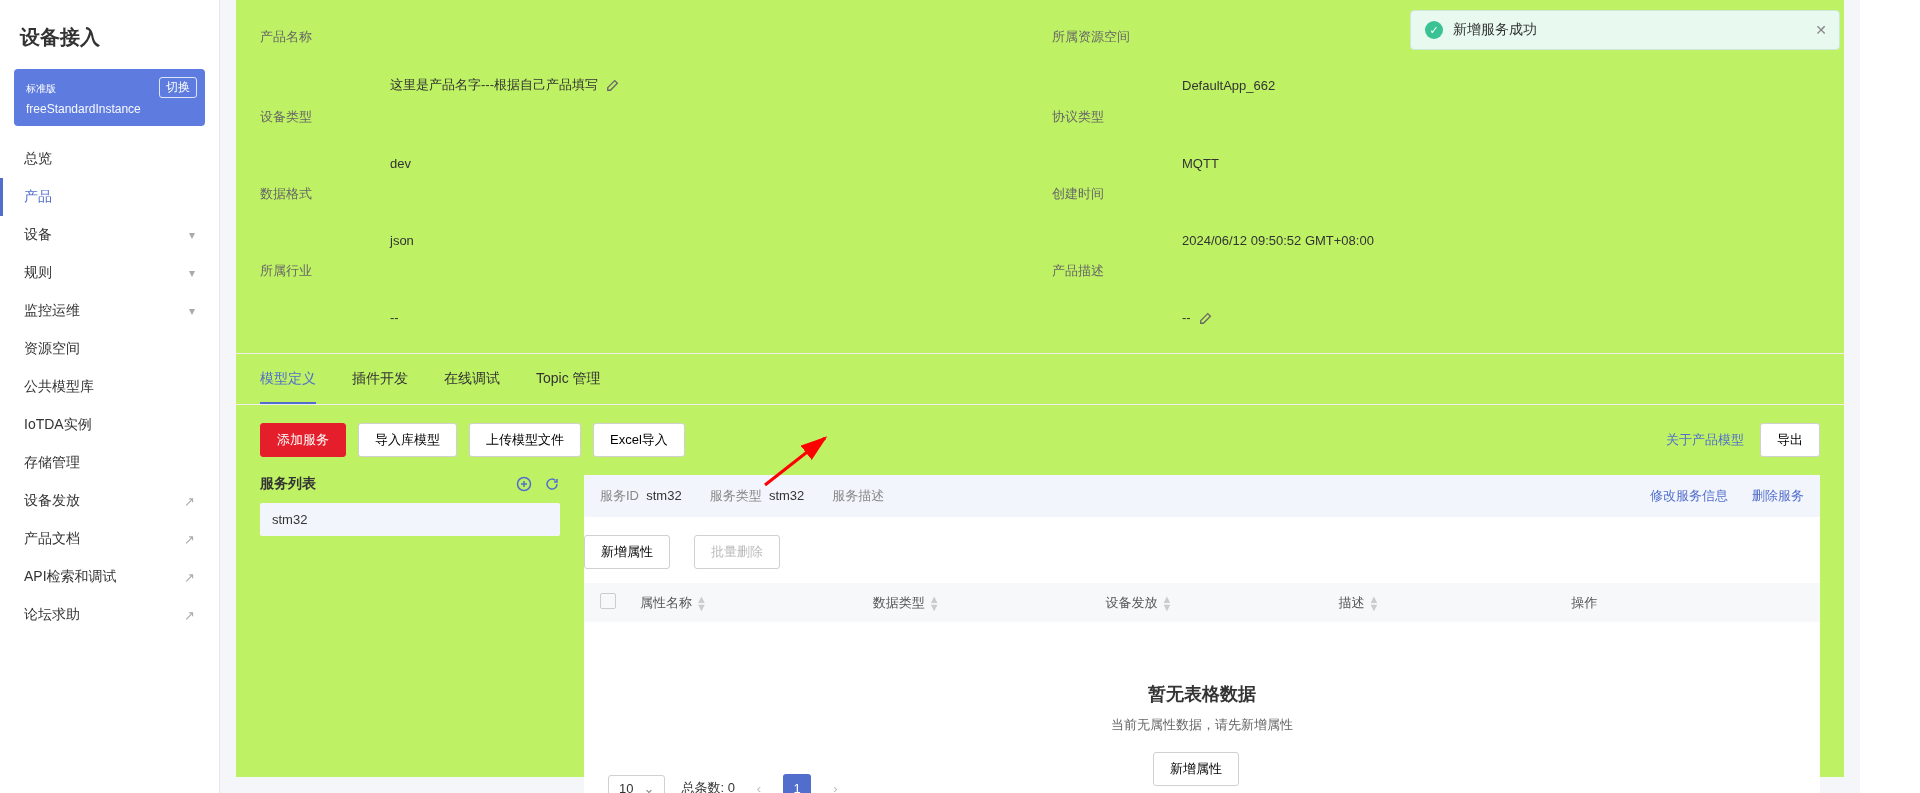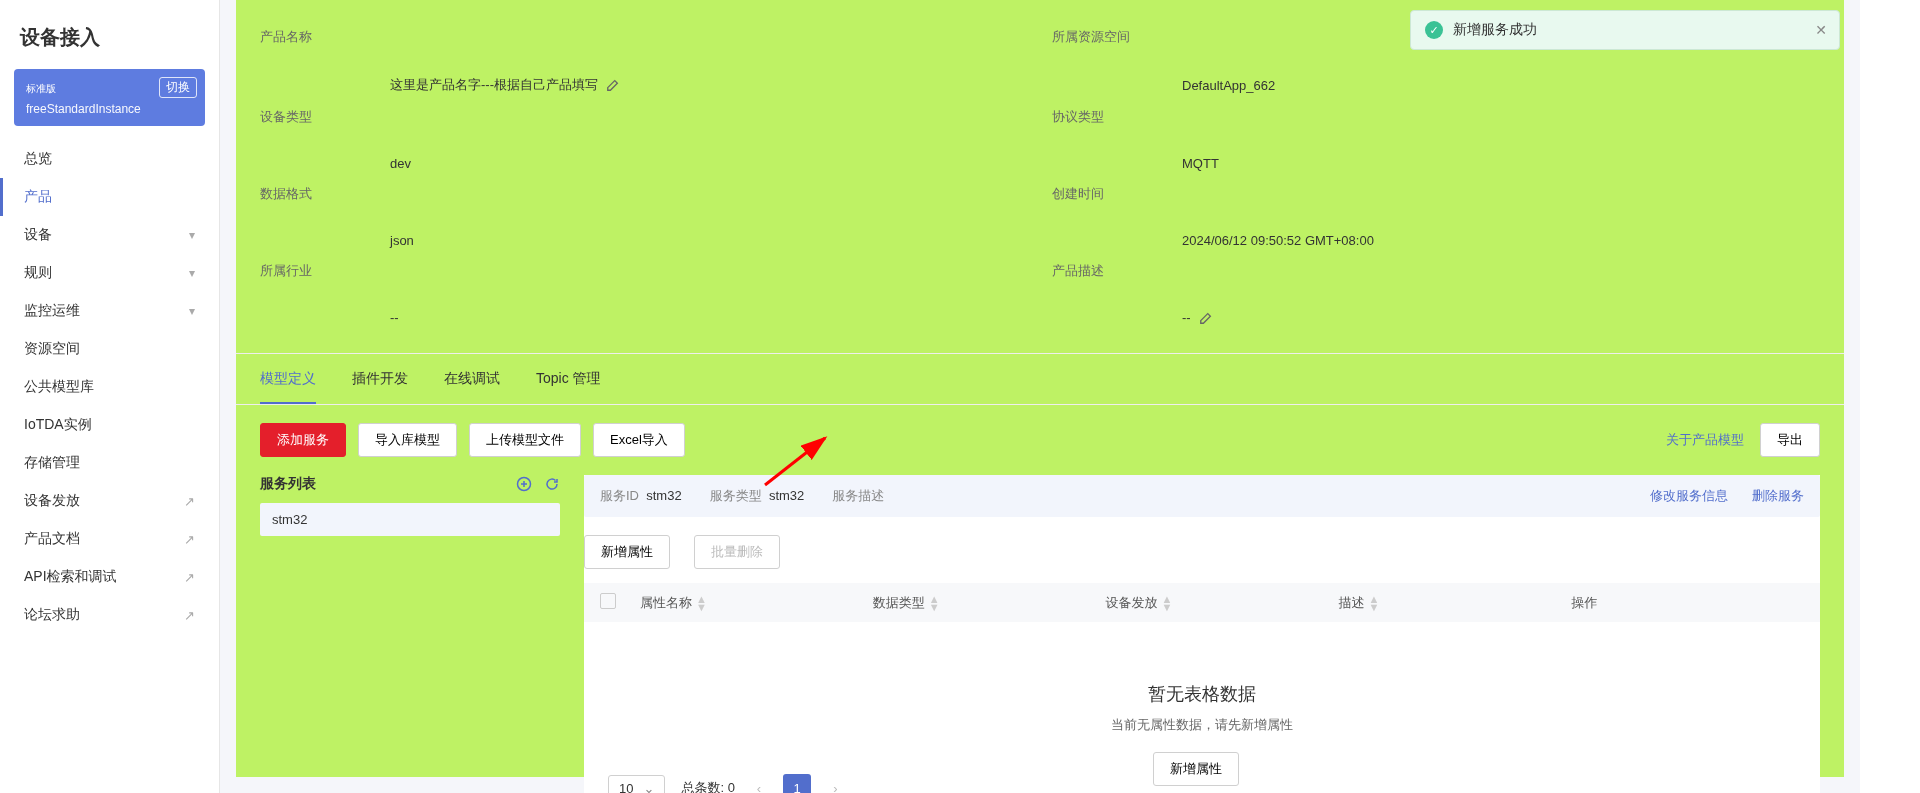--- a/index.html
+++ b/index.html
@@ -64,21 +64,21 @@
 
 .attr-toolbar { padding: 18px 0 14px; display: flex; gap: 12px; }
 
 
 .table { width: 100%; }
 .th-row { display: flex; background: #f7f8fa; padding: 10px 16px; font-size: 13px; color: #555; align-items: center; }
 .th-chk { width: 40px; }
 .th { flex: 1; display: flex; align-items: center; gap: 4px; }
 .sort-icon { color: #ccc; font-size: 11px; line-height: 8px; display: flex; flex-direction: column; }
 .empty { text-align: center; padding: 60px 0 30px; }
-.empty-title { font-weight: 400; font-size: 18px; margin-bottom: 10px; }
+.empty-title { font-weight: 700; font-size: 18px; margin-bottom: 10px; }
 .empty-sub { color: #666; margin-bottom: 18px; font-size: 13px; }
 
 
 .arrow { position: absolute; left: 540px; top: 430px; pointer-events: none; z-index: 50; }
 .arrow svg { width: 80px; height: 60px; }
 
 
 .pager { position: absolute; bottom: 14px; left: 24px; right: 24px; display: flex; align-items: center; gap: 16px; font-size: 13px; }
 .page-size { border: 1px solid #d0d0d0; border-radius: 3px; padding: 5px 10px; display: flex; align-items: center; gap: 10px; cursor: pointer; }
 .page-num { width: 28px; height: 28px; display: flex; align-items: center; justify-content: center; border-radius: 3px; background: #526ecc; color: #fff; cursor: pointer; }

